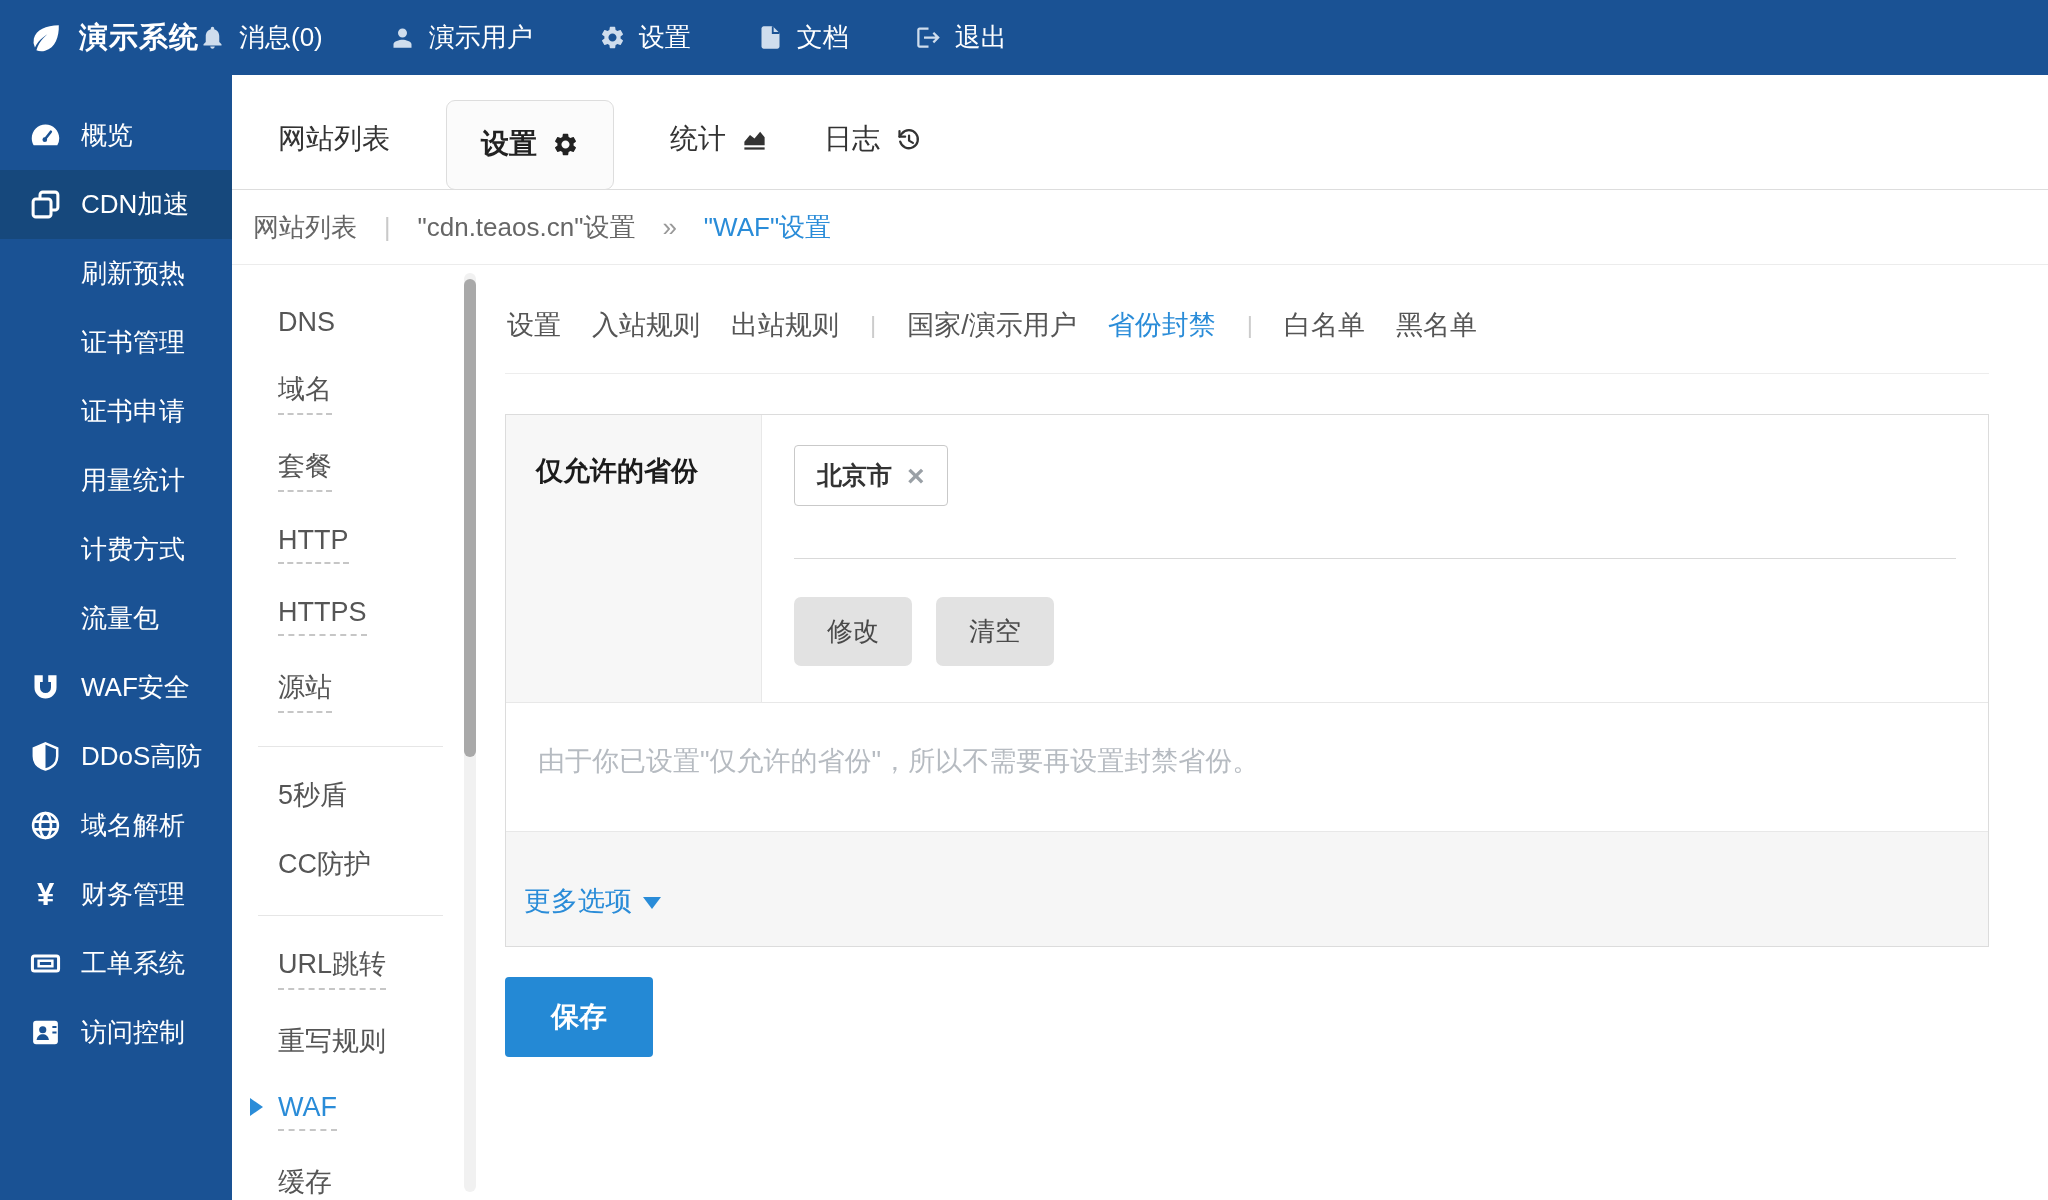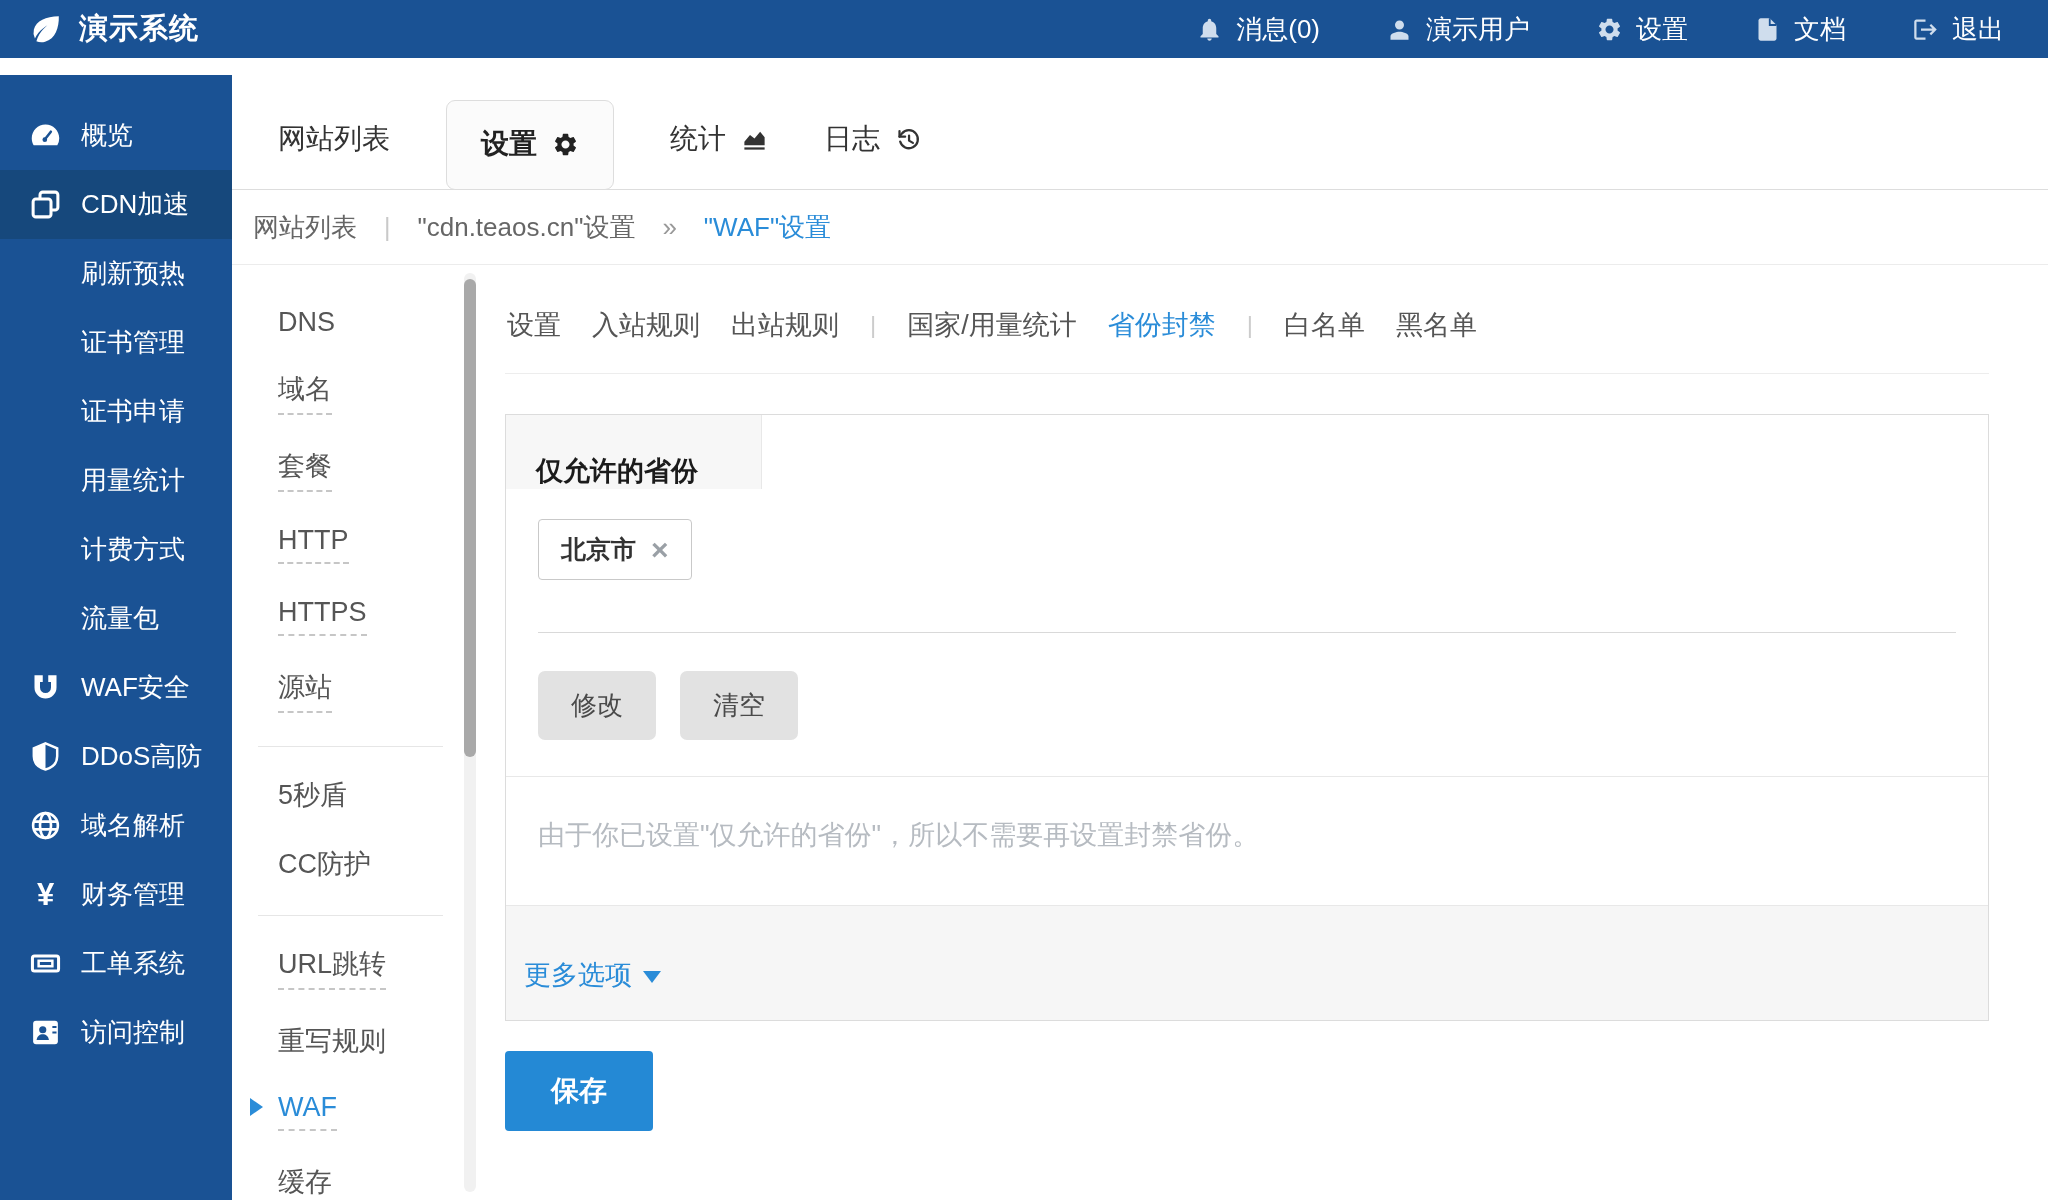--- a/index.html
+++ b/index.html
@@ -1,21 +1,21 @@
 <!DOCTYPE html>
 <html><head>
 <meta charset="utf-8">
 <style>
   * { margin:0; padding:0; box-sizing:border-box; }
   html,body { width:2048px; height:1200px; overflow:hidden; }
   body { font-family:"Liberation Sans", sans-serif; background:#fff; position:relative; }
 
   
-  .topbar { position:absolute; top:0; left:0; right:0; height:58px; background:#1a5294;
-            display:flex; align-items:center; justify-content:space-between;
+  .topbar { position:absolute; top:0; left:0; right:0; height:75px; background:#1a5294;
+            display:flex; align-items:center; justify-content:flex-start;
             padding:0 44px 0 30px; color:#fff; z-index:5; }
   .brand { display:flex; align-items:center; gap:17px; font-size:29px; font-weight:bold; letter-spacing:1px; cursor:pointer; }
   .brand svg { width:32px; height:32px; }
   .topnav { display:flex; align-items:center; gap:66px; }
   .topnav-item { display:flex; align-items:center; gap:13px; font-size:26px; cursor:pointer; }
   .topnav-item svg { width:27px; height:27px; }
   .topnav-item .glyph { opacity:.95; }
 
   
   .sidebar { position:absolute; top:75px; bottom:0; left:0; width:232px; background:#1a5294;
@@ -59,21 +59,21 @@
 
   
   .panel { flex:1; padding:38px 59px 0 28px; min-width:0; }
   .subnav { display:flex; align-items:center; gap:31px; font-size:27px; color:#555;
             padding:4px 0 30px 2px; border-bottom:1px solid #ededed; }
   .subnav .snav { cursor:pointer; white-space:nowrap; }
   .subnav .sep { color:#ccc; font-size:24px; }
   .subnav .active { color:#2a8cd8; }
 
   .ftable { margin-top:40px; border:1px solid #dcdcdc; }
-  .frow { display:flex;flex-direction:column; }
+  .frow { display:flex; }
   .frow + .frow { border-top:1px solid #e8e8e8; }
   .flabel { width:256px; flex-shrink:0; background:#f7f7f7; border-right:1px solid #e8e8e8;
             padding:38px 0 0 30px; font-size:27px; font-weight:bold; color:#1b1b1b; }
   .fcontent { flex:1; padding:30px 32px 36px; min-width:0; }
   .fcontent.note-cell { padding:40px 32px 52px; }
 
   .tag { display:inline-flex; align-items:center; gap:15px; border:1px solid #c9c9c9; border-radius:4px;
          padding:13px 22px; font-size:25px; font-weight:bold; color:#333; background:#fff; }
   .tag-x { color:#9aa0a6; font-weight:bold; font-size:30px; line-height:0.8; cursor:pointer; }
   .input-rule { border-bottom:1px solid #d9d9d9; margin-top:52px; }
@@ -275,21 +275,21 @@
       <div class="sscroll-track"></div>
       <div class="sscroll-thumb"></div>
     </nav>
 
     <main class="panel">
       <div class="subnav">
         <span class="snav">设置</span>
         <span class="snav">入站规则</span>
         <span class="snav">出站规则</span>
         <span class="sep">|</span>
-        <span class="snav">国家/用量统计</span>
+        <span class="snav">国家/演示用户</span>
         <span class="snav active">省份封禁</span>
         <span class="sep">|</span>
         <span class="snav">白名单</span>
         <span class="snav">黑名单</span>
       </div>
 
       <div class="ftable">
         <div class="frow">
           <div class="flabel">仅允许的省份</div>
           <div class="fcontent">

